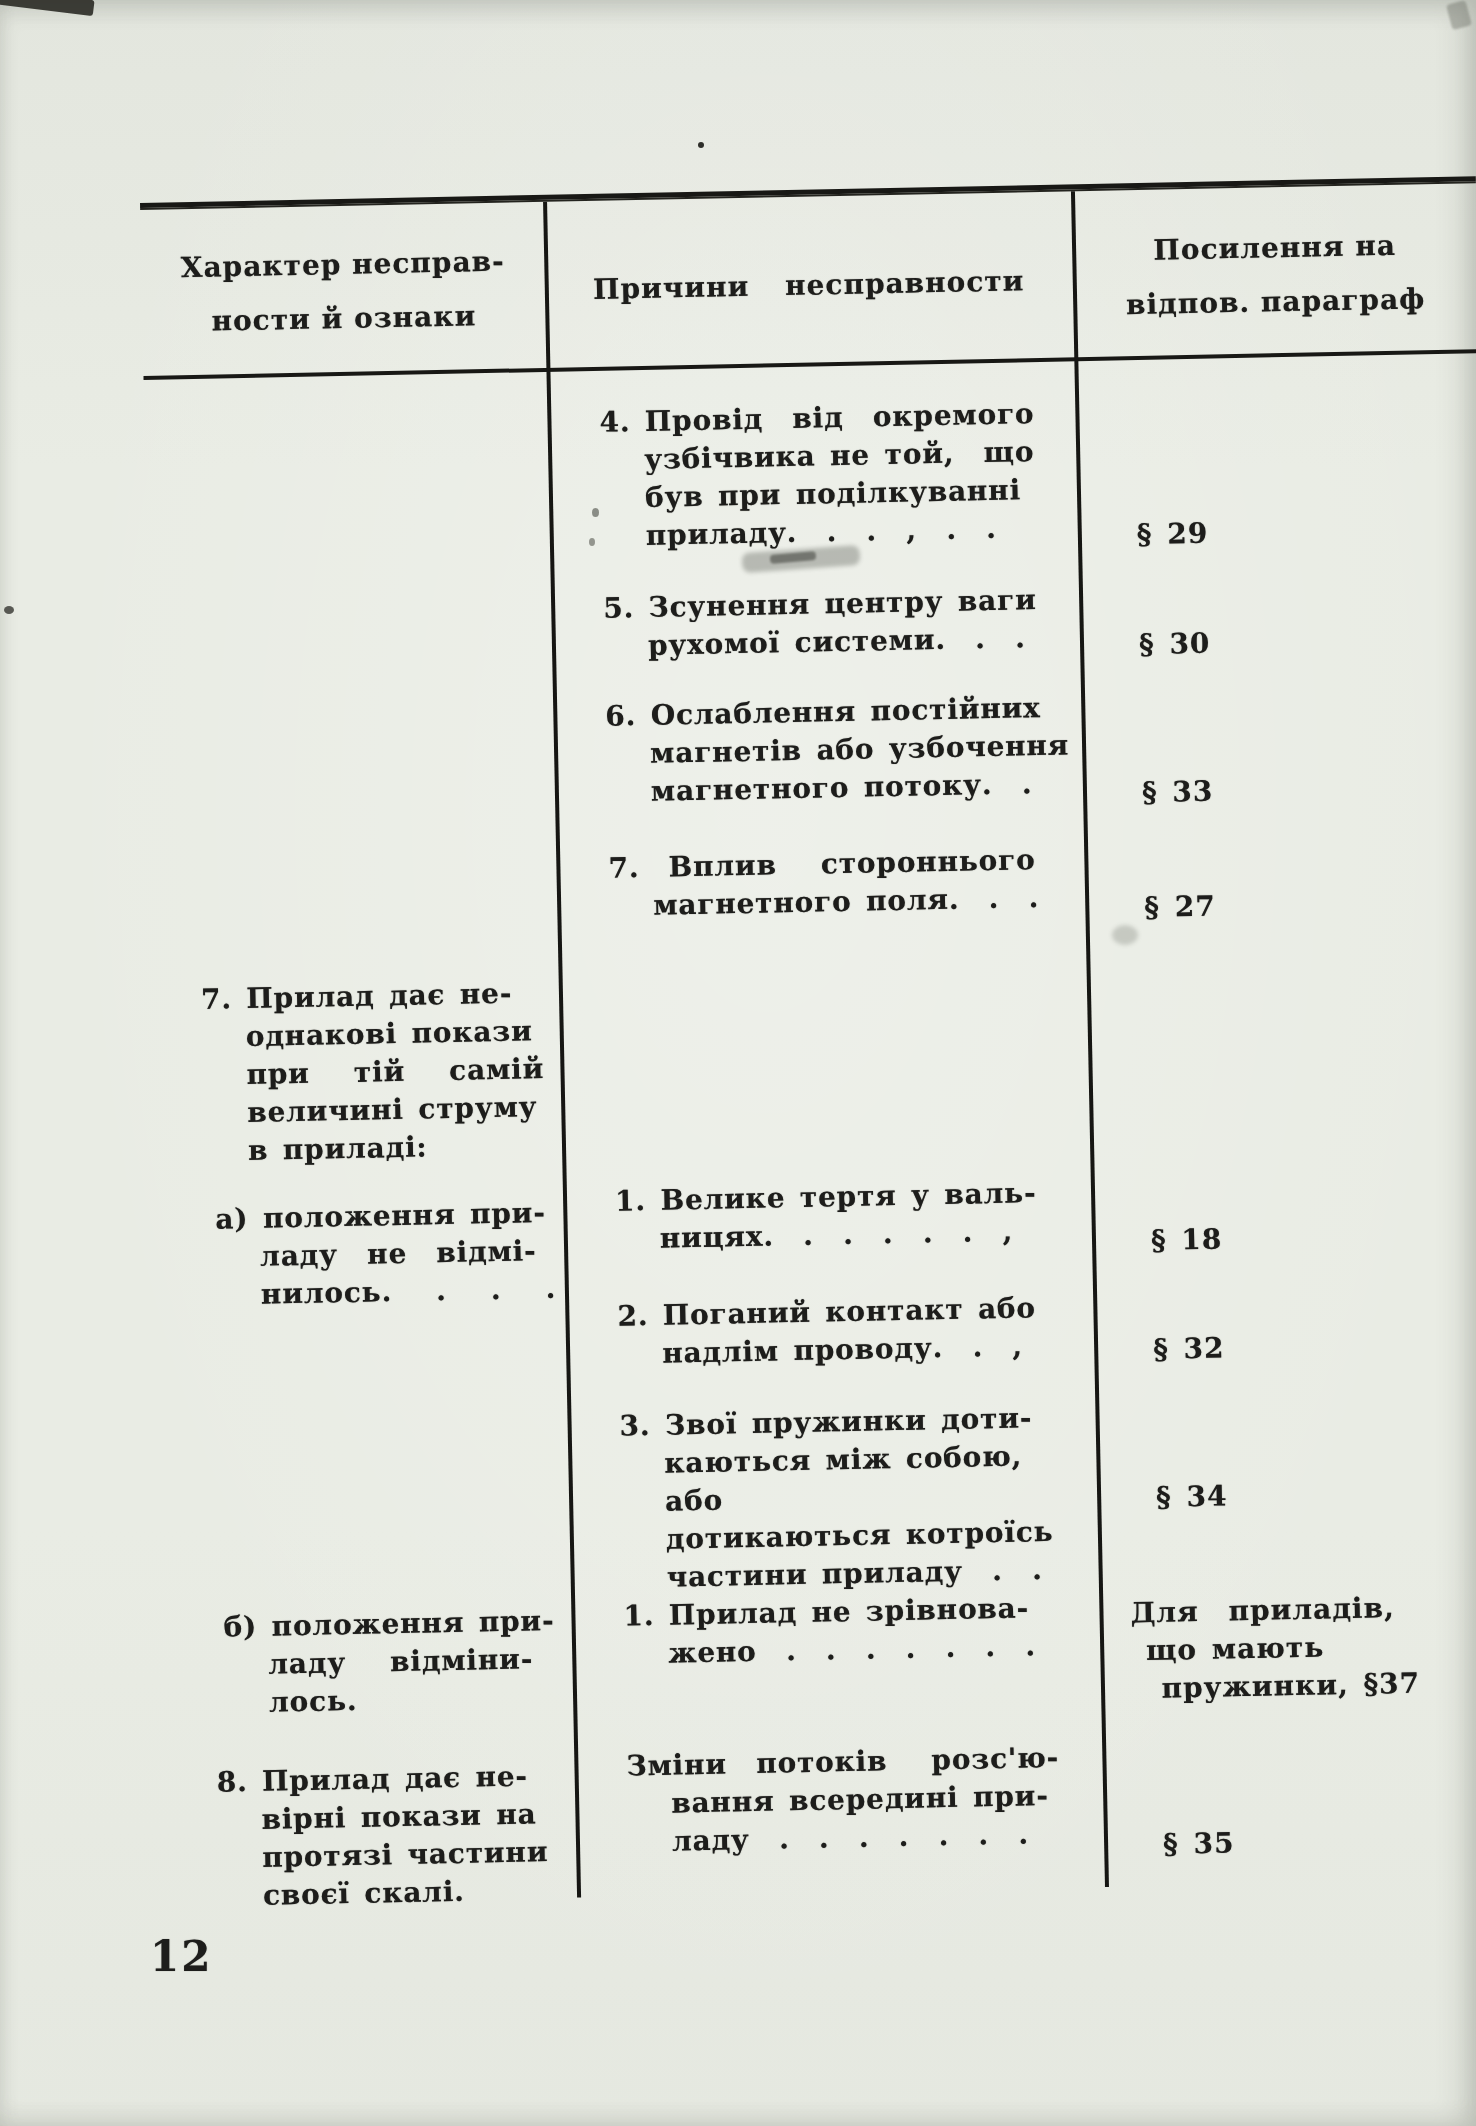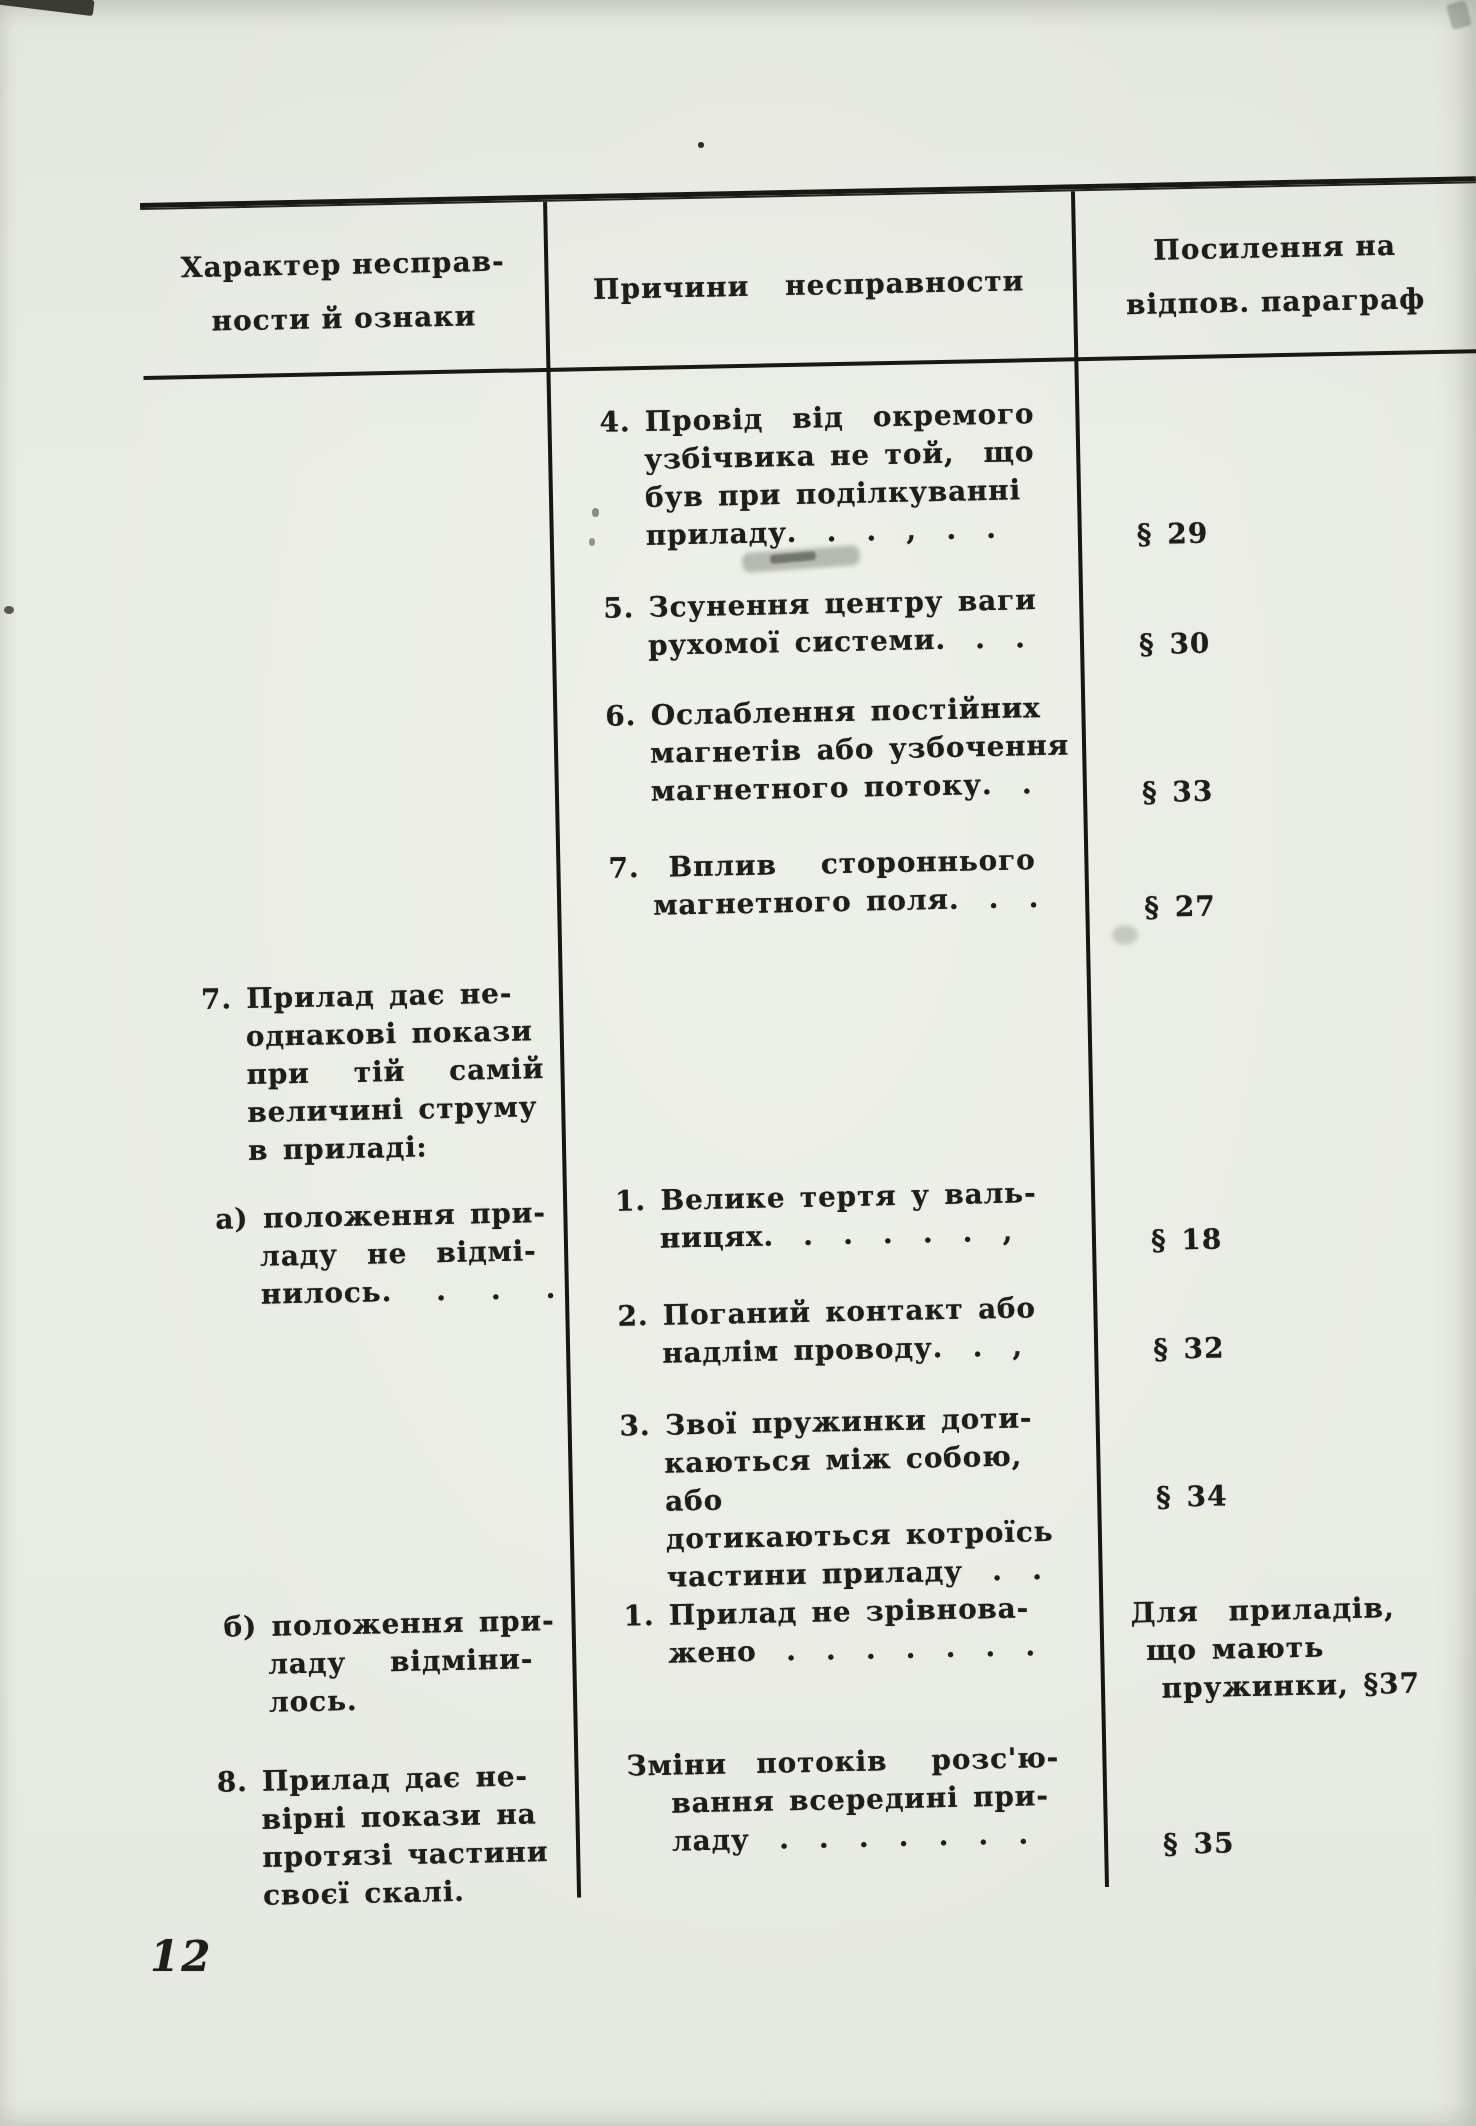--- a/index.html
+++ b/index.html
@@ -44,21 +44,21 @@
     white-space:pre-line;
     font-size:28px;line-height:38px;font-weight:700;
     letter-spacing:0.8px;word-spacing:4px;
     padding-left:44px;text-indent:-44px;
   }
   .ref{padding-left:0;text-indent:0;letter-spacing:1px;}
 
   
   .pagenum{
     position:absolute;left:150px;top:1932px;
-    font-size:42px;font-style:italic;font-weight:700;letter-spacing:2px;
+    font-size:42px;font-weight:700;letter-spacing:2px;
     text-shadow:0 0 1px rgba(28,28,22,0.5);
   }
 
   
   .art{position:absolute;pointer-events:none;}
   .a-tl{left:-8px;top:-6px;width:102px;height:16px;background:#2a2a25;border-radius:3px;transform:rotate(7deg);opacity:.9;}
   .a-tr{left:1449px;top:2px;width:20px;height:26px;background:#55584f;transform:rotate(-15deg);opacity:.35;filter:blur(1px);border-radius:4px;}
   .a-margin-dot{left:4px;top:606px;width:10px;height:8px;background:#34352f;border-radius:50%;opacity:.8;}
   .a-top-dot{left:698px;top:142px;width:6px;height:6px;background:#2e2e2a;border-radius:50%;}
   .a-smudge{left:742px;top:549px;width:118px;height:20px;background:#3c4038;opacity:.3;filter:blur(2px);transform:rotate(-4deg);border-radius:8px;}

